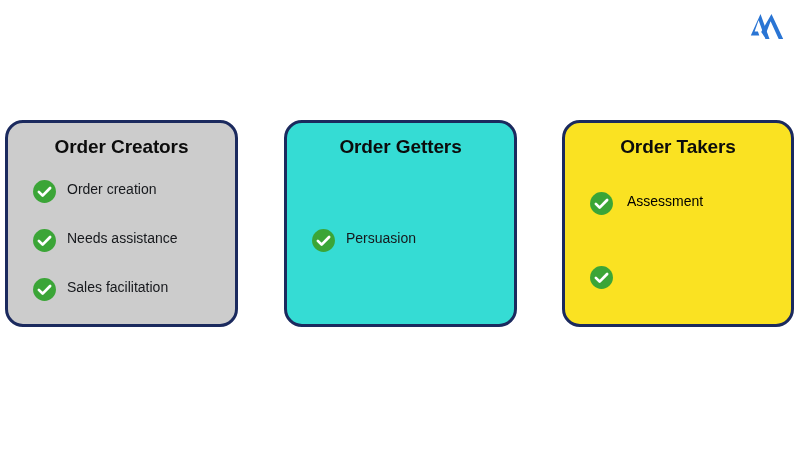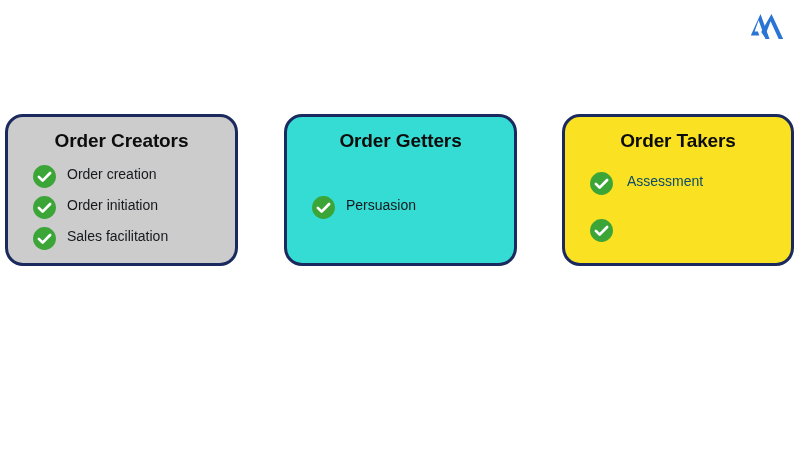--- a/index.html
+++ b/index.html
@@ -28,22 +28,22 @@
   .cards {
     position: absolute;
     top: 114px;
     left: 0;
     width: 800px;
     height: 220px;
   }
 
   .card {
     position: absolute;
-    top: 0;
-    height: 152px;
+    top: 6px;
+    height: 207px;
     box-sizing: border-box;
     border: 3px solid #1b2a5e;
     border-radius: 18px;
     padding: 13px 10px 10px 10px;
     display: flex;
     flex-direction: column;
   }
 
   .card-1 { left: 5px;   width: 233px; background: #cccccc; }
   .card-2 { left: 284px; width: 233px; background: #35dcd4; justify-content: space-between; }
@@ -83,21 +83,21 @@
     margin-top: 1px;
   }
 
   .item-label {
     font-size: 14px;
     line-height: 19px;
     color: #16181c;
     padding-top: 2px;
   }
 
-  .card-3 .item-label { color: #0c4a6e; }
+  .card-3 .item-label { color: #000000; }
 </style>
 </head>
 <body>
 
 <div class="logo">
   <svg viewBox="0 0 34 32" width="34" height="32" aria-hidden="true">
     <path d="M10.5 3 L19.5 28 L15.4 28 L8.6 9.2 L4.6 20.5 L7.9 20.5 L9.3 24.4 L0.8 24.4 Z" fill="#2a75d4"></path>
     <path d="M21.5 3 L33.2 28 L28.7 28 L20.6 10.2 L14.6 26.0 L11.2 21.0 Z" fill="#2a75d4"></path>
   </svg>
 </div>
@@ -112,21 +112,21 @@
           <circle cx="12" cy="12" r="11" fill="#3ba537"></circle>
           <path d="M6.6 12.4 L10.2 16 L17.4 8.6" stroke="#ffffff" stroke-width="2.6" fill="none" stroke-linecap="round" stroke-linejoin="round"></path>
         </svg>
         <span class="item-label">Order creation</span>
       </div>
       <div class="list-item">
         <svg class="check-icon" viewBox="0 0 24 24">
           <circle cx="12" cy="12" r="11" fill="#3ba537"></circle>
           <path d="M6.6 12.4 L10.2 16 L17.4 8.6" stroke="#ffffff" stroke-width="2.6" fill="none" stroke-linecap="round" stroke-linejoin="round"></path>
         </svg>
-        <span class="item-label">Order initiation</span>
+        <span class="item-label">Needs assistance</span>
       </div>
       <div class="list-item">
         <svg class="check-icon" viewBox="0 0 24 24">
           <circle cx="12" cy="12" r="11" fill="#3ba537"></circle>
           <path d="M6.6 12.4 L10.2 16 L17.4 8.6" stroke="#ffffff" stroke-width="2.6" fill="none" stroke-linecap="round" stroke-linejoin="round"></path>
         </svg>
         <span class="item-label">Sales facilitation</span>
       </div>
     </div>
   </div>

